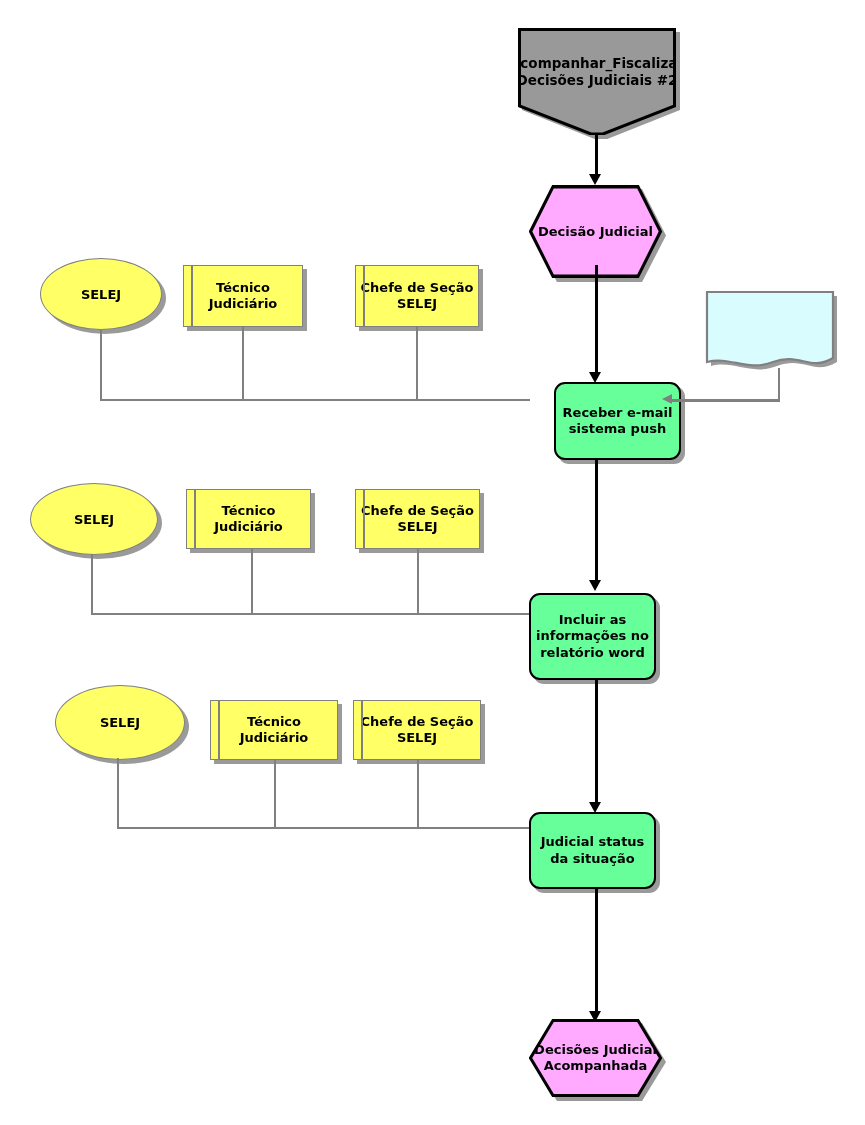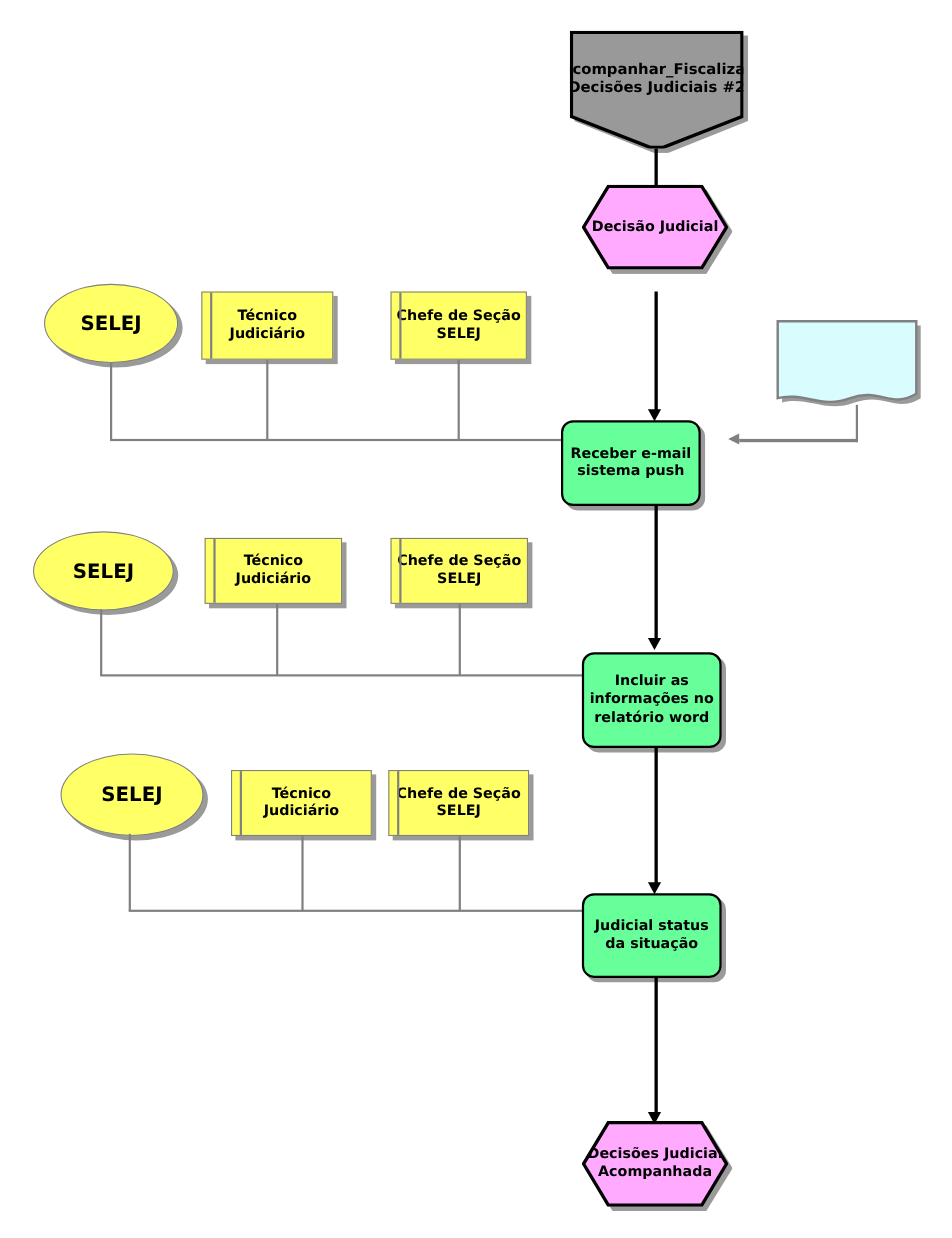--- a/index.html
+++ b/index.html
@@ -79,21 +79,21 @@
   .ell-shadow {
     position: absolute; left: 4px; top: 4px; width: 100%; height: 100%;
     background: #9a9a9a; border-radius: 50%;
   }
   .ell {
     position: relative; width: 100%; height: 100%;
     background: #FFFF66;
     border: 1.5px solid #808080;
     border-radius: 50%;
     display: flex; align-items: center; justify-content: center;
-    font-size: 18px; font-weight: bold; color: #000; text-align: center;
+    font-size: 13px; font-weight: bold; color: #000; text-align: center;
     box-sizing: border-box;
   }
 
   
   .role-wrap { position: absolute; border-radius: 14px; }
   .role-shadow {
     position: absolute; left: 4px; top: 4px; width: 100%; height: 100%;
     background: #9a9a9a;
   }
   .role {
@@ -141,21 +141,21 @@
 Decisões Judiciais
 #2</div>
     <svg class="pentagon-outline" viewBox="0 0 158 107" preserveAspectRatio="none">
       <polygon points="1.5,1.5 156.5,1.5 156.5,78 85,106 73,106 1.5,78" fill="none" stroke="#000000" stroke-width="3"></polygon>
     </svg>
   </div>
 
   <div class="flowV" style="left:595px; top:135px; height:42px;"></div>
   <div class="arrow-down" style="left:589px; top:174px;"></div>
 
-  <div class="hex-wrap" style="left:529px; top:168px; width:133px; height:77px;">
+  <div class="hex-wrap" style="left:529px; top:185px; width:133px; height:93px;">
     <div class="hex-shadow"></div>
     <div class="hex">Decisão
 Judicial</div>
     <svg style="position:absolute;left:0;top:0;width:100%;height:100%;" viewBox="0 0 133 80" preserveAspectRatio="none">
       <polygon points="24,1.5 109,1.5 131.5,40 109,78.5 24,78.5 1.5,40" fill="none" stroke="#000000" stroke-width="3"></polygon>
     </svg>
   </div>
 
   <div class="flowV" style="left:595px; top:265px; height:110px;"></div>
   <div class="arrow-down" style="left:589px; top:372px;"></div>
@@ -181,21 +181,21 @@
       <span>Chefe de Seção
 SELEJ</span>
     </div>
   </div>
 
   <div class="lineV" style="left:100px; top:330px; height:70px;"></div>
   <div class="lineV" style="left:242px; top:327px; height:73px;"></div>
   <div class="lineV" style="left:416px; top:327px; height:73px;"></div>
   <div class="lineH" style="left:100px; top:399px; width:430px;"></div>
 
-  <div class="proc-wrap" style="left:510px; top:382px; width:127px; height:78px;">
+  <div class="proc-wrap" style="left:554px; top:382px; width:127px; height:78px;">
     <div class="proc-shadow"></div>
     <div class="proc">Receber e-mail
 sistema
 push</div>
   </div>
 
   <div class="doc-wrap" style="left:705px; top:290px; width:130px; height:82px;">
     <svg style="position:absolute;left:4px;top:4px;width:130px;height:82px;" viewBox="0 0 130 82" preserveAspectRatio="none">
       <path d="M2,2 L128,2 L128,68 C105,82 95,62 68,72 C42,82 25,66 2,72 Z" fill="#9a9a9a"></path>
     </svg>

